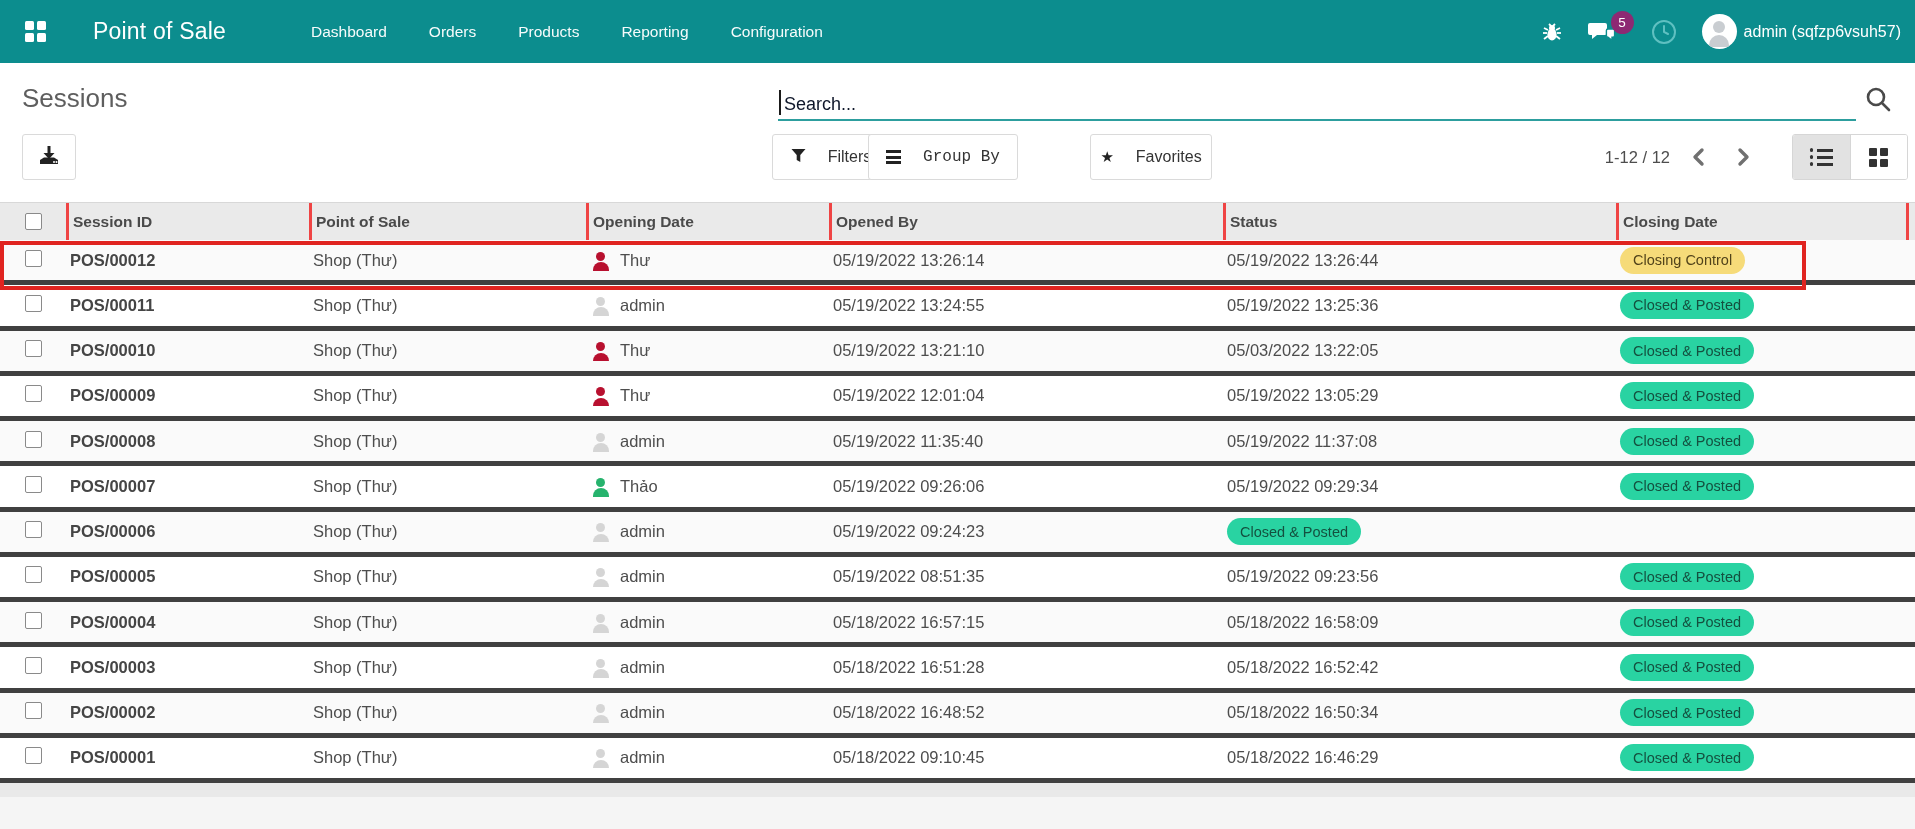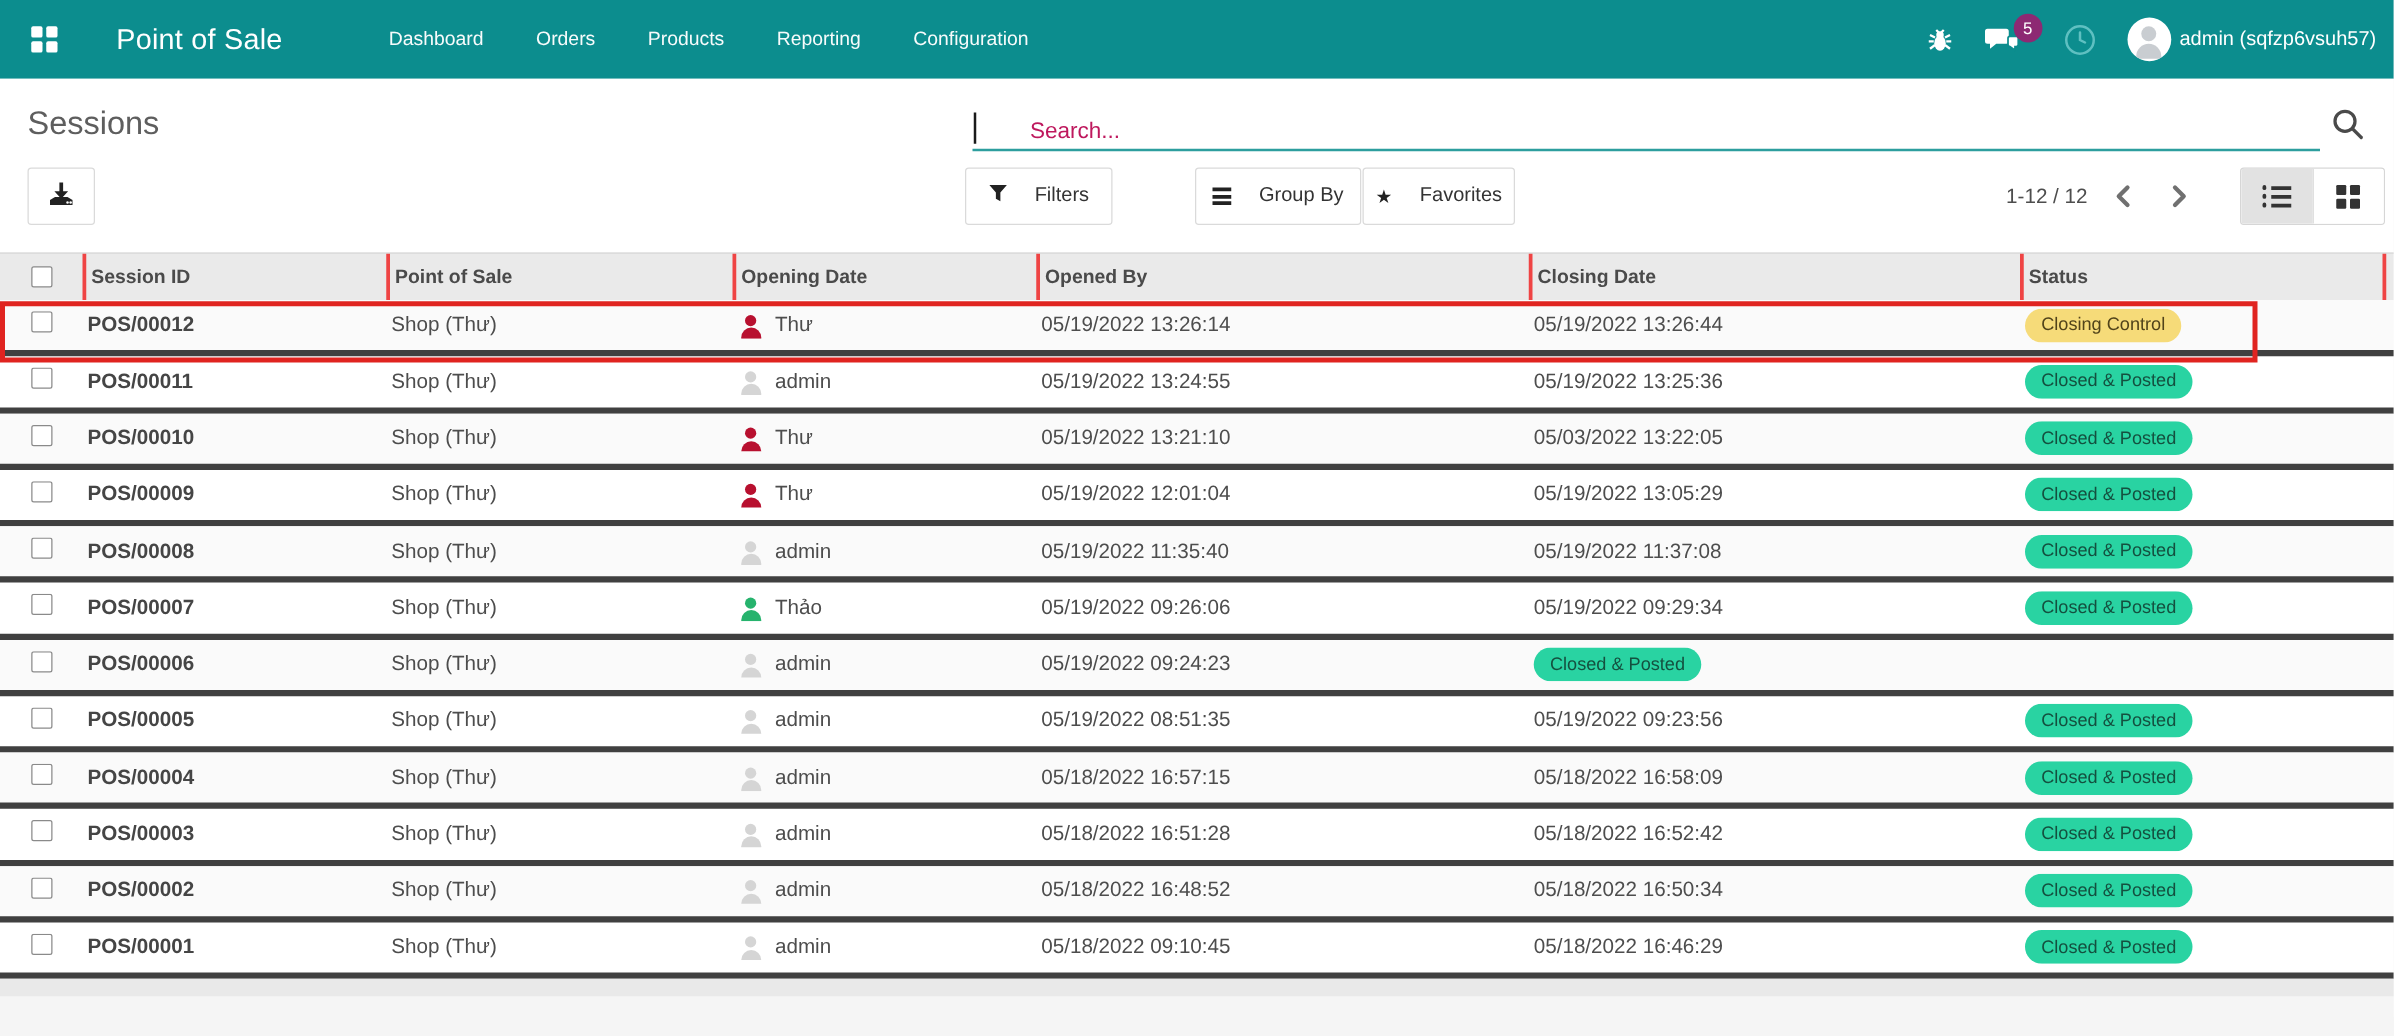--- a/index.html
+++ b/index.html
@@ -32,33 +32,33 @@
   .nav-user { display:flex; align-items:center; gap:7px; cursor:pointer; }
   .nav-avatar { width:35px; height:35px; border-radius:50%; background:#fff; position:relative; overflow:hidden; }
   .nav-avatar::before { content:""; position:absolute; left:11.5px; top:7px; width:12px; height:12px; border-radius:50%; background:#c9cdd1; }
   .nav-avatar::after { content:""; position:absolute; left:7.5px; top:21px; width:20px; height:12px; border-radius:10px 10px 0 0; background:#c9cdd1; }
   .nav-username { font-size:16px; white-space:nowrap; }
 
   
   .control-panel { position:absolute; top:63px; left:0; width:1915px; height:139px; background:#fff; }
   .page-title { position:absolute; left:22px; top:20px; font-size:26px; color:#5e5e5e; }
   .search-caret { position:absolute; left:779px; top:27px; width:2px; height:25px; background:#1a1a1a; }
-  .search-placeholder { position:absolute; left:784px; top:31px; font-size:18px; color:#be185d;margin-left:40px; }
+  .search-placeholder { position:absolute; left:784px; top:31px; font-size:18px; color:#0f172a; }
   .search-underline { position:absolute; left:778px; top:56px; width:1078px; height:2px; background:#2d9e9e; }
   .search-icon { position:absolute; left:1864px; top:22px; width:28px; height:28px; cursor:pointer; }
 
   .btn {
     position:absolute; top:71px; height:46px; background:#fff;
     border:1px solid #dadada; border-radius:3px;
     display:flex; align-items:center; justify-content:center; gap:22px;
     font-size:16px; color:#333; cursor:pointer;
   }
   .btn-export { left:22px; width:54px; }
   .btn-filters { left:772px; width:118px; }
-  .btn-groupby { left:956px; width:133px; }
+  .btn-groupby { left:868px; width:150px;font-family:Liberation Mono, monospace; }
   .btn-favorites { left:1090px; width:122px; }
   .groupby-glyph { display:flex; flex-direction:column; gap:2.5px; }
   .groupby-glyph i { width:15px; height:3px; background:#222; }
   .star-glyph { font-size:15px; color:#222; }
 
   .pager-range { position:absolute; left:1575px; top:71px; width:95px; line-height:46px; text-align:right; font-size:16.5px; color:#4d4d4d; }
   .pager-prev, .pager-next { position:absolute; top:71px; width:28px; height:46px; display:flex; align-items:center; justify-content:center; cursor:pointer; }
   .pager-prev { left:1684px; } .pager-next { left:1730px; }
 
   .view-switcher { position:absolute; left:1792px; top:71px; width:116px; height:46px; border:1px solid #d6d6d6; border-radius:3px; display:flex; overflow:hidden; }
@@ -243,22 +243,22 @@
 
 <div class="table">
   <div class="thead">
     <div class="cell c-check">
       <span class="checkbox"></span>
     </div>
     <div class="cell">Session ID</div>
     <div class="cell">Point of Sale</div>
     <div class="cell">Opening Date</div>
     <div class="cell">Opened By</div>
+    <div class="cell">Status</div>
     <div class="cell">Closing Date</div>
-    <div class="cell">Status</div>
     <div class="cell"></div>
   </div>
   <div id="table-body">
       <div class="trow">
     <div class="cell c-check">
       <span class="checkbox"></span>
     </div>
     <div class="cell">
       <span class="session-id">POS/00012</span>
     </div>

